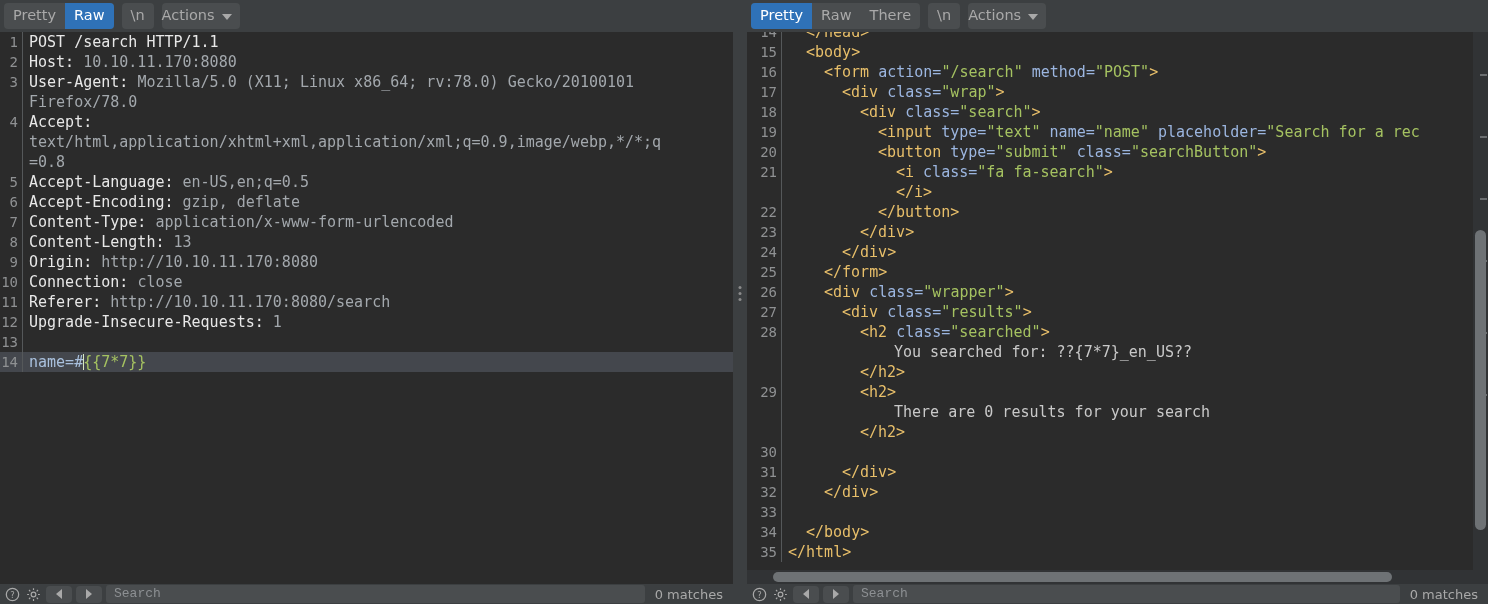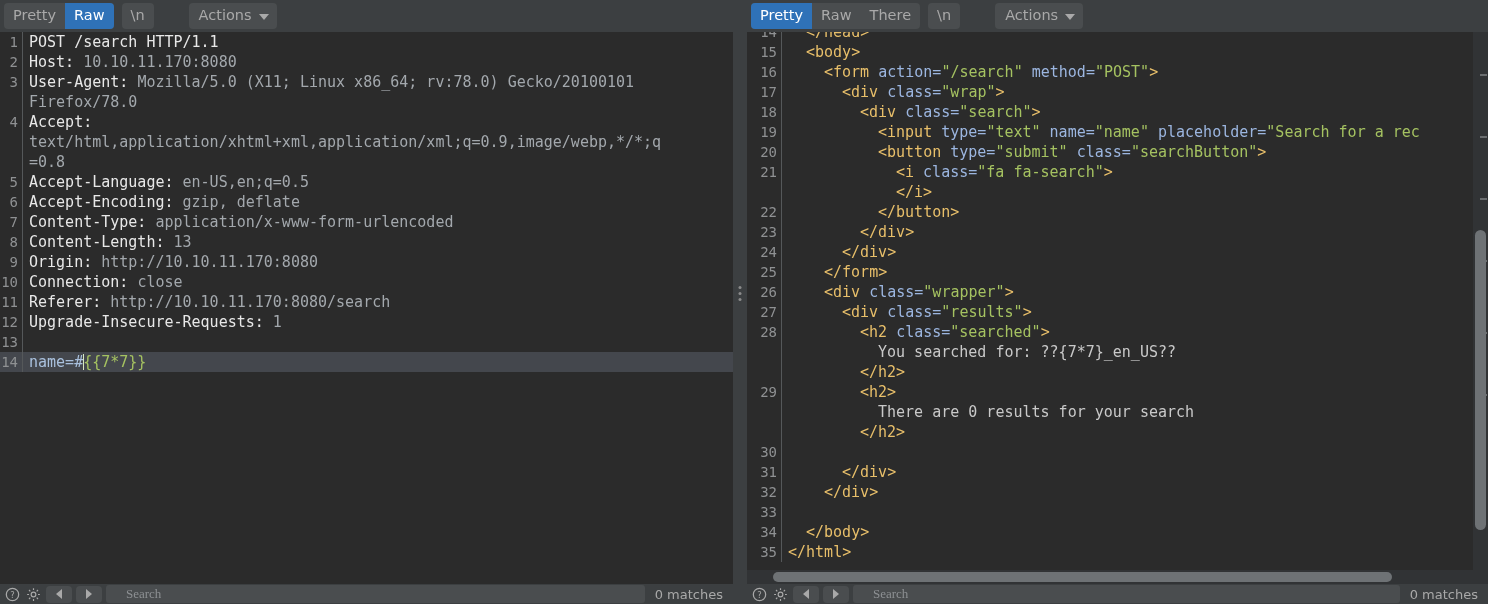--- a/index.html
+++ b/index.html
@@ -30,21 +30,21 @@
   }
   .seg { display: flex; background: #4a4d4f; border-radius: 4px; overflow: hidden; margin-right: 8px; }
   .segbtn {
     font-size: 14.5px; color: #a9a9a9;
     padding: 4px 9px 5px 9px; line-height: 17px;
     background: transparent; border: none; cursor: pointer; white-space: nowrap;
     font-family: "DejaVu Sans", sans-serif;
   }
   .segbtn.active { background: #2f72b8; color: #ffffff; }
   .seg-single { display: flex; background: #4a4d4f; border-radius: 4px; margin-right: 8px; }
-  .actions { display: flex; align-items: center; background: #4a4d4f; border-radius: 4px; padding: 4px 8px 5px 10px; cursor: pointer; gap: 7px; margin-left: 27px; }
+  .actions { display: flex; align-items: center; background: #4a4d4f; border-radius: 4px; padding: 4px 8px 5px 0; cursor: pointer; gap: 7px; }
   .actions .lbl { font-size: 14.5px; color: #a9a9a9; line-height: 17px; font-family: "DejaVu Sans", sans-serif; }
   .chev { width: 0; height: 0; border-left: 5px solid transparent; border-right: 5px solid transparent; border-top: 6px solid #a9a9a9; margin-top: 2px; }
 
   
   .editor {
     flex: 1 1 auto; position: relative; overflow: hidden;
     background: #2b2b2b;
   }
   .code {
     position: absolute; top: 0; left: 0;
@@ -67,21 +67,21 @@
   .t-hdr  { color: #e8e8e8; }
   .t-val  { color: #a3a8ad; }
   .t-body { color: #a9c0dd; }
   .t-expr { color: #a5c261; }
   .caret  { display: inline-block; width: 1px; height: 16px; background: #d8e8c0; vertical-align: -3px; margin: 0 -0.5px; }
 
   
   .h-tag  { color: #e8bf6a; }
   .h-attr { color: #9cb6e0; }
   .h-str  { color: #a5c261; }
-  .h-text { color: #c9c9c9; }
+  .h-text { color: #c9c9c9; margin-left: 16px; }
 
   
   .vscroll { position: absolute; right: 2px; width: 11px; border-radius: 6px; background: #6e7275; }
   .hscroll { position: absolute; bottom: 2px; height: 10px; border-radius: 5px; background: #6e7275; }
   .vtrack  { position: absolute; top: 0; right: 0; width: 15px; bottom: 0; background: #313335; }
   .htrack  { position: absolute; left: 0; right: 0; bottom: 0; height: 14px; background: #313335; }
   .marks   { position: absolute; right: 0; top: 0; width: 15px; bottom: 0; }
   .marks i { position: absolute; right: 1px; width: 7px; height: 2px; background: #6a6d6f; display: block; }
 
   
@@ -97,21 +97,21 @@
   .navbtn {
     width: 26px; height: 17px; flex: 0 0 26px; background: #4a4d4f; border-radius: 4px;
     display: flex; align-items: center; justify-content: center; cursor: pointer;
   }
   .arrow-l { width: 0; height: 0; border-top: 5px solid transparent; border-bottom: 5px solid transparent; border-right: 6px solid #a9a9a9; }
   .arrow-r { width: 0; height: 0; border-top: 5px solid transparent; border-bottom: 5px solid transparent; border-left: 6px solid #a9a9a9; }
   .findbox {
     flex: 1 1 auto; height: 18px; background: #4a4d4f; border-radius: 3px;
     display: flex; align-items: center; padding-left: 8px; overflow: hidden;
   }
-  .findbox span { font-size: 13px; color: #8d9093; font-family: Liberation Serif, serif; line-height: 18px; margin-left: 12px; }
+  .findbox span { font-size: 13px; color: #8d9093; font-family: Liberation Mono, monospace; line-height: 18px; }
   .matches { font-size: 13px; color: #a9a9a9; flex: 0 0 auto; padding: 0 6px; white-space: nowrap; font-family: "DejaVu Sans", sans-serif; }
 </style>
 </head>
 <body>
 
 <div class="app">
 
   <div class="panel panel-left">
 
     <div class="toolbar">

